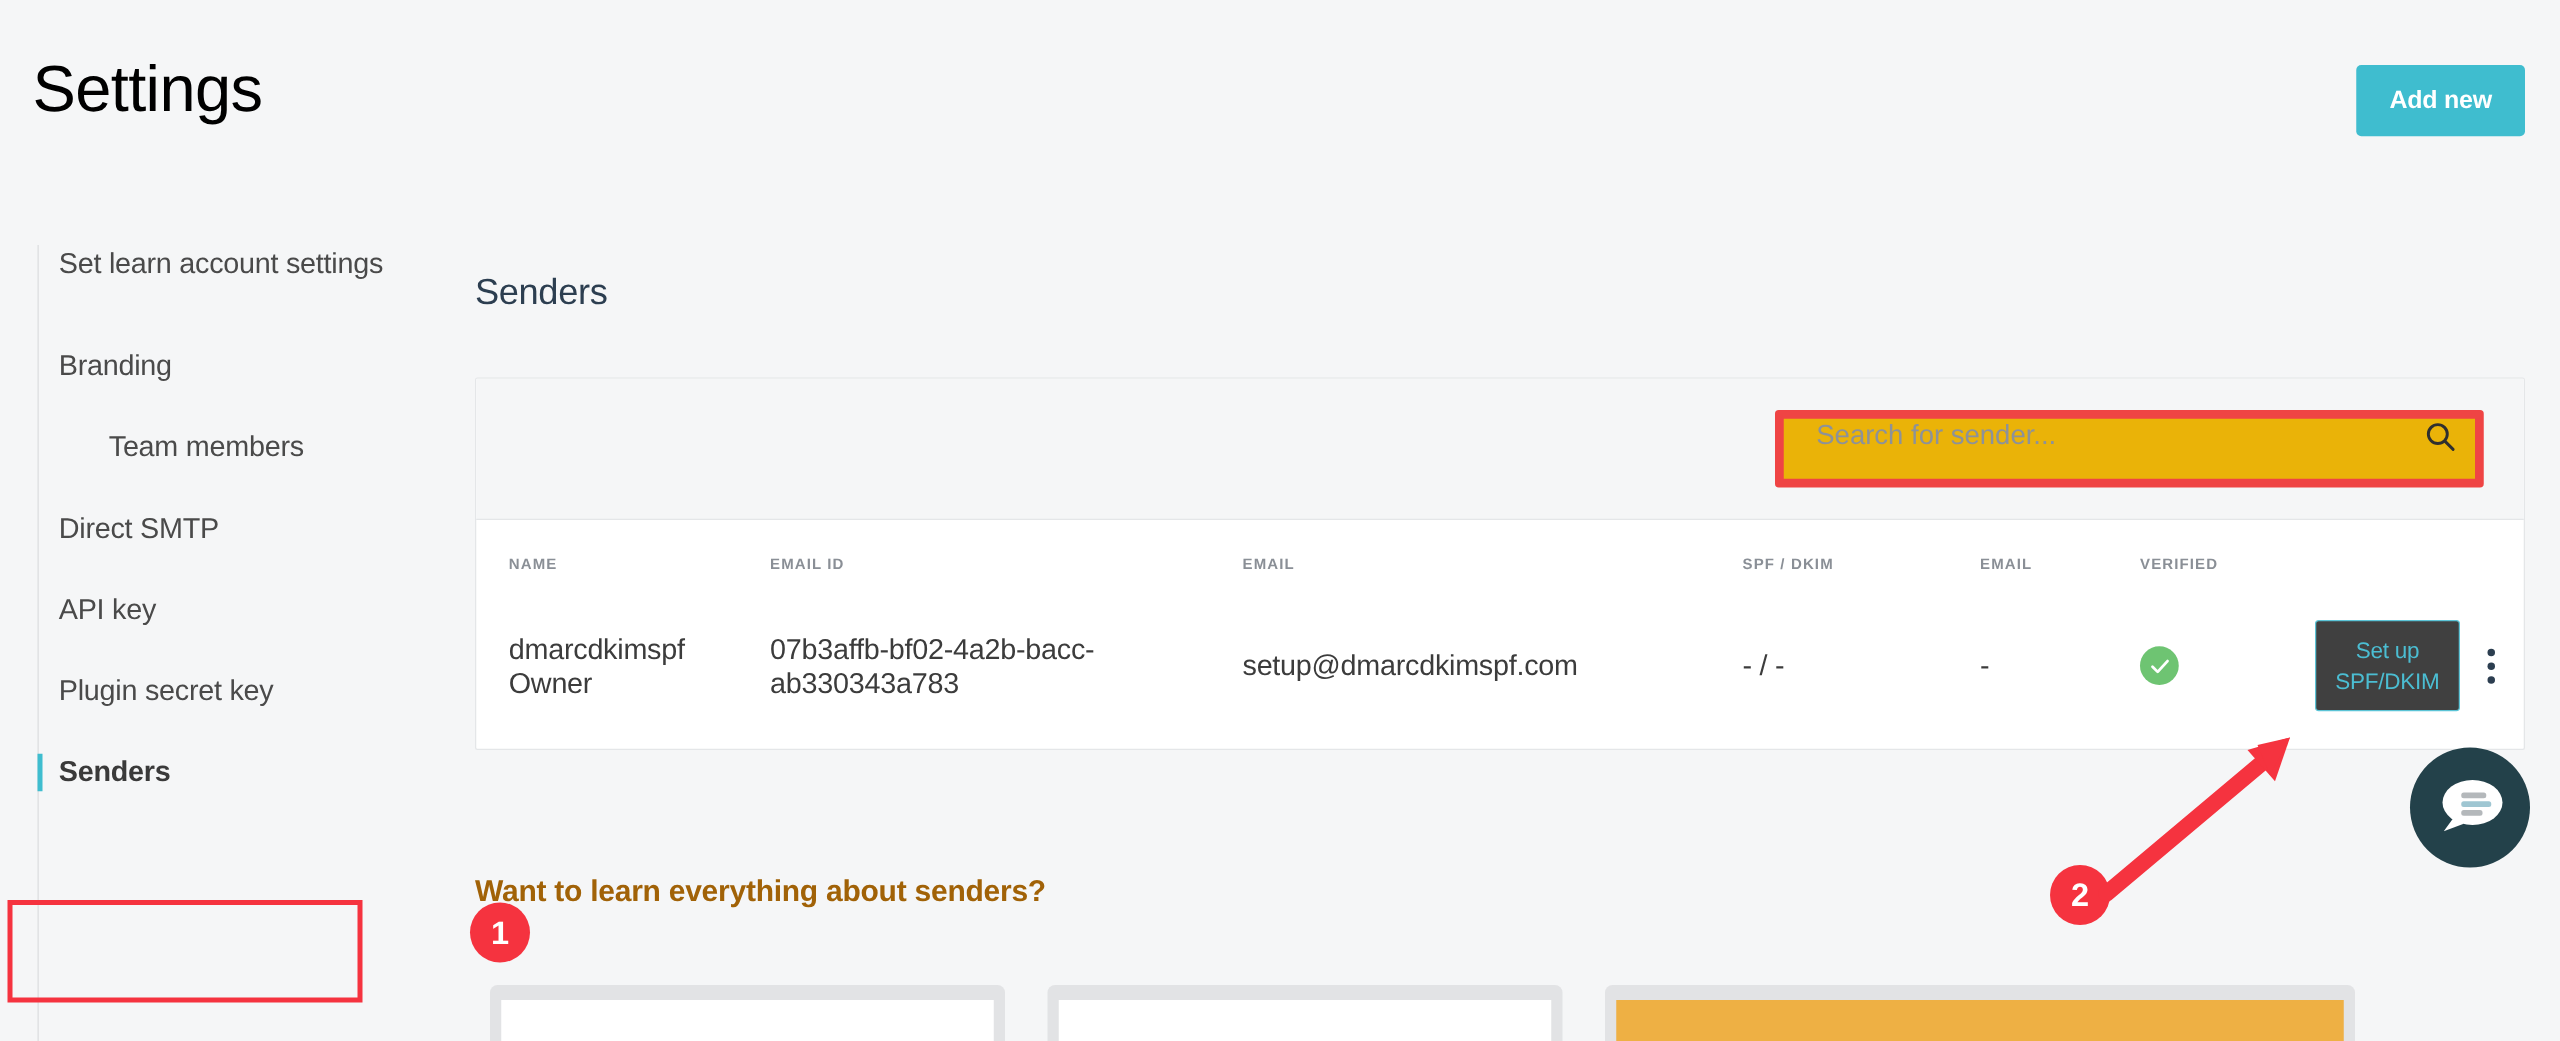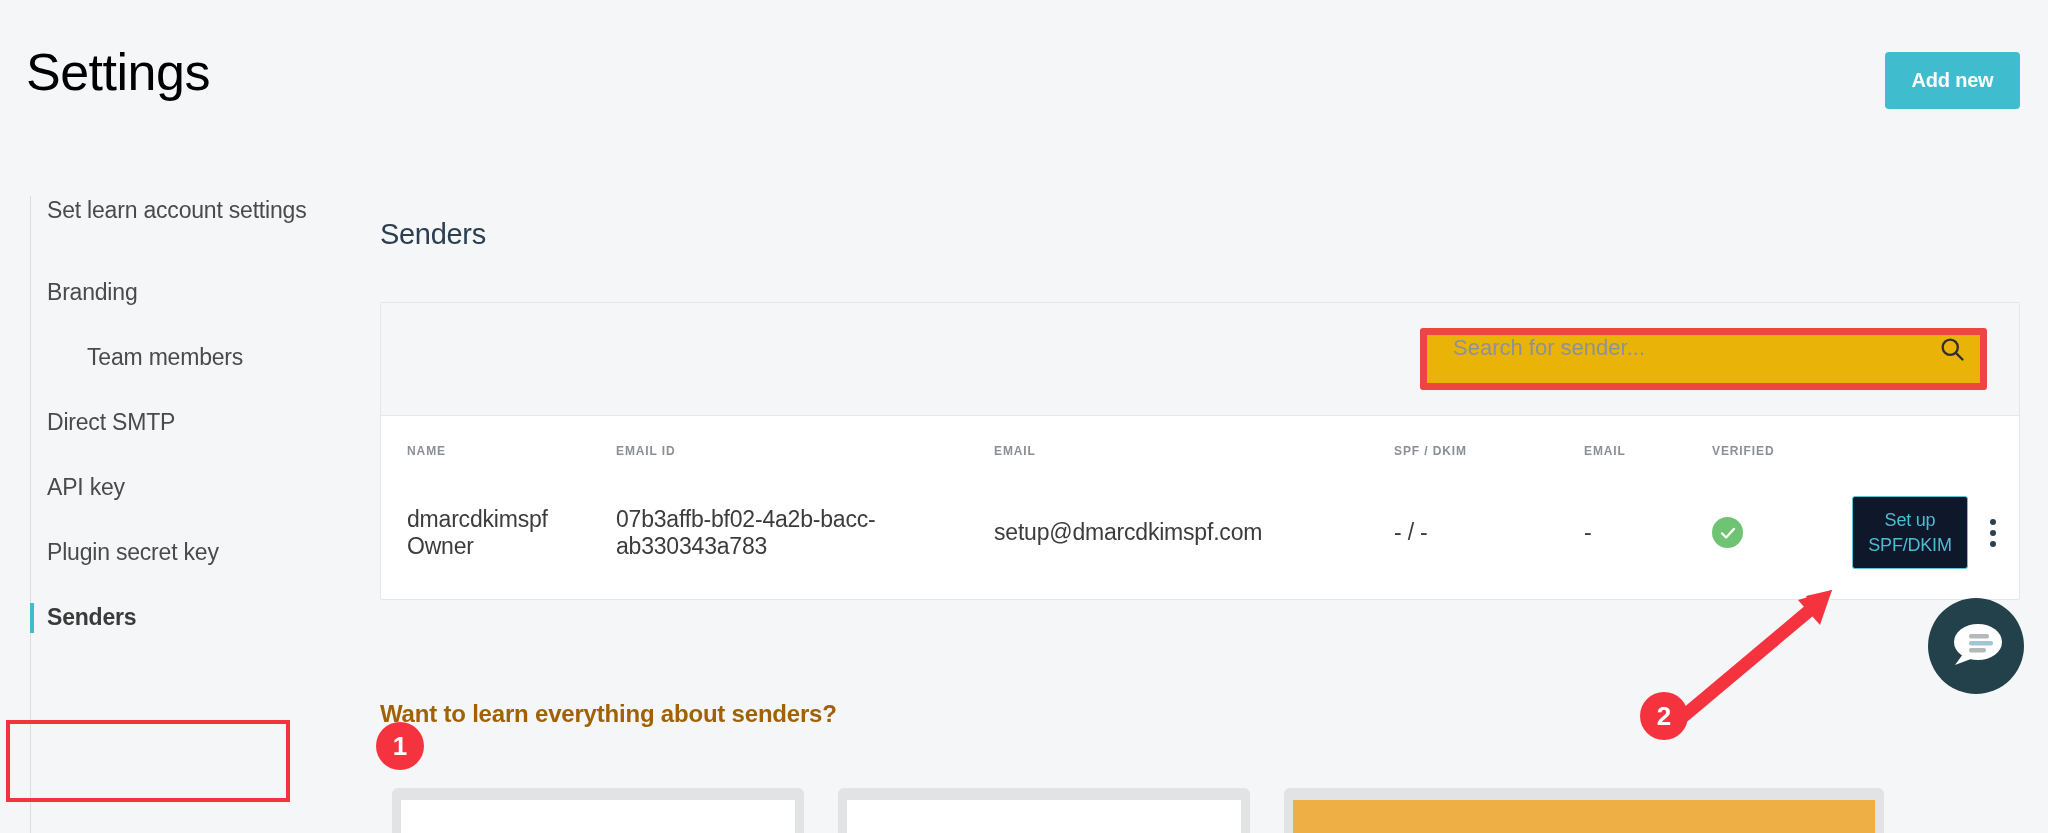--- a/index.html
+++ b/index.html
@@ -185,21 +185,21 @@
     display: inline-flex;
     align-items: center;
     justify-content: center;
   }
 
   .setup-btn {
     width: 116px;
     height: 73px;
     border: 1px solid #5bc4d6;
     border-radius: 3px;
-    background: #0f172a;
+    background: #404040;
     color: #4bbdd2;
     font-family: "Liberation Sans", sans-serif;
     font-size: 18px;
     line-height: 1.35;
     cursor: pointer;
     letter-spacing: -0.2px;
   }
 
   .kebab {
     display: inline-flex;

